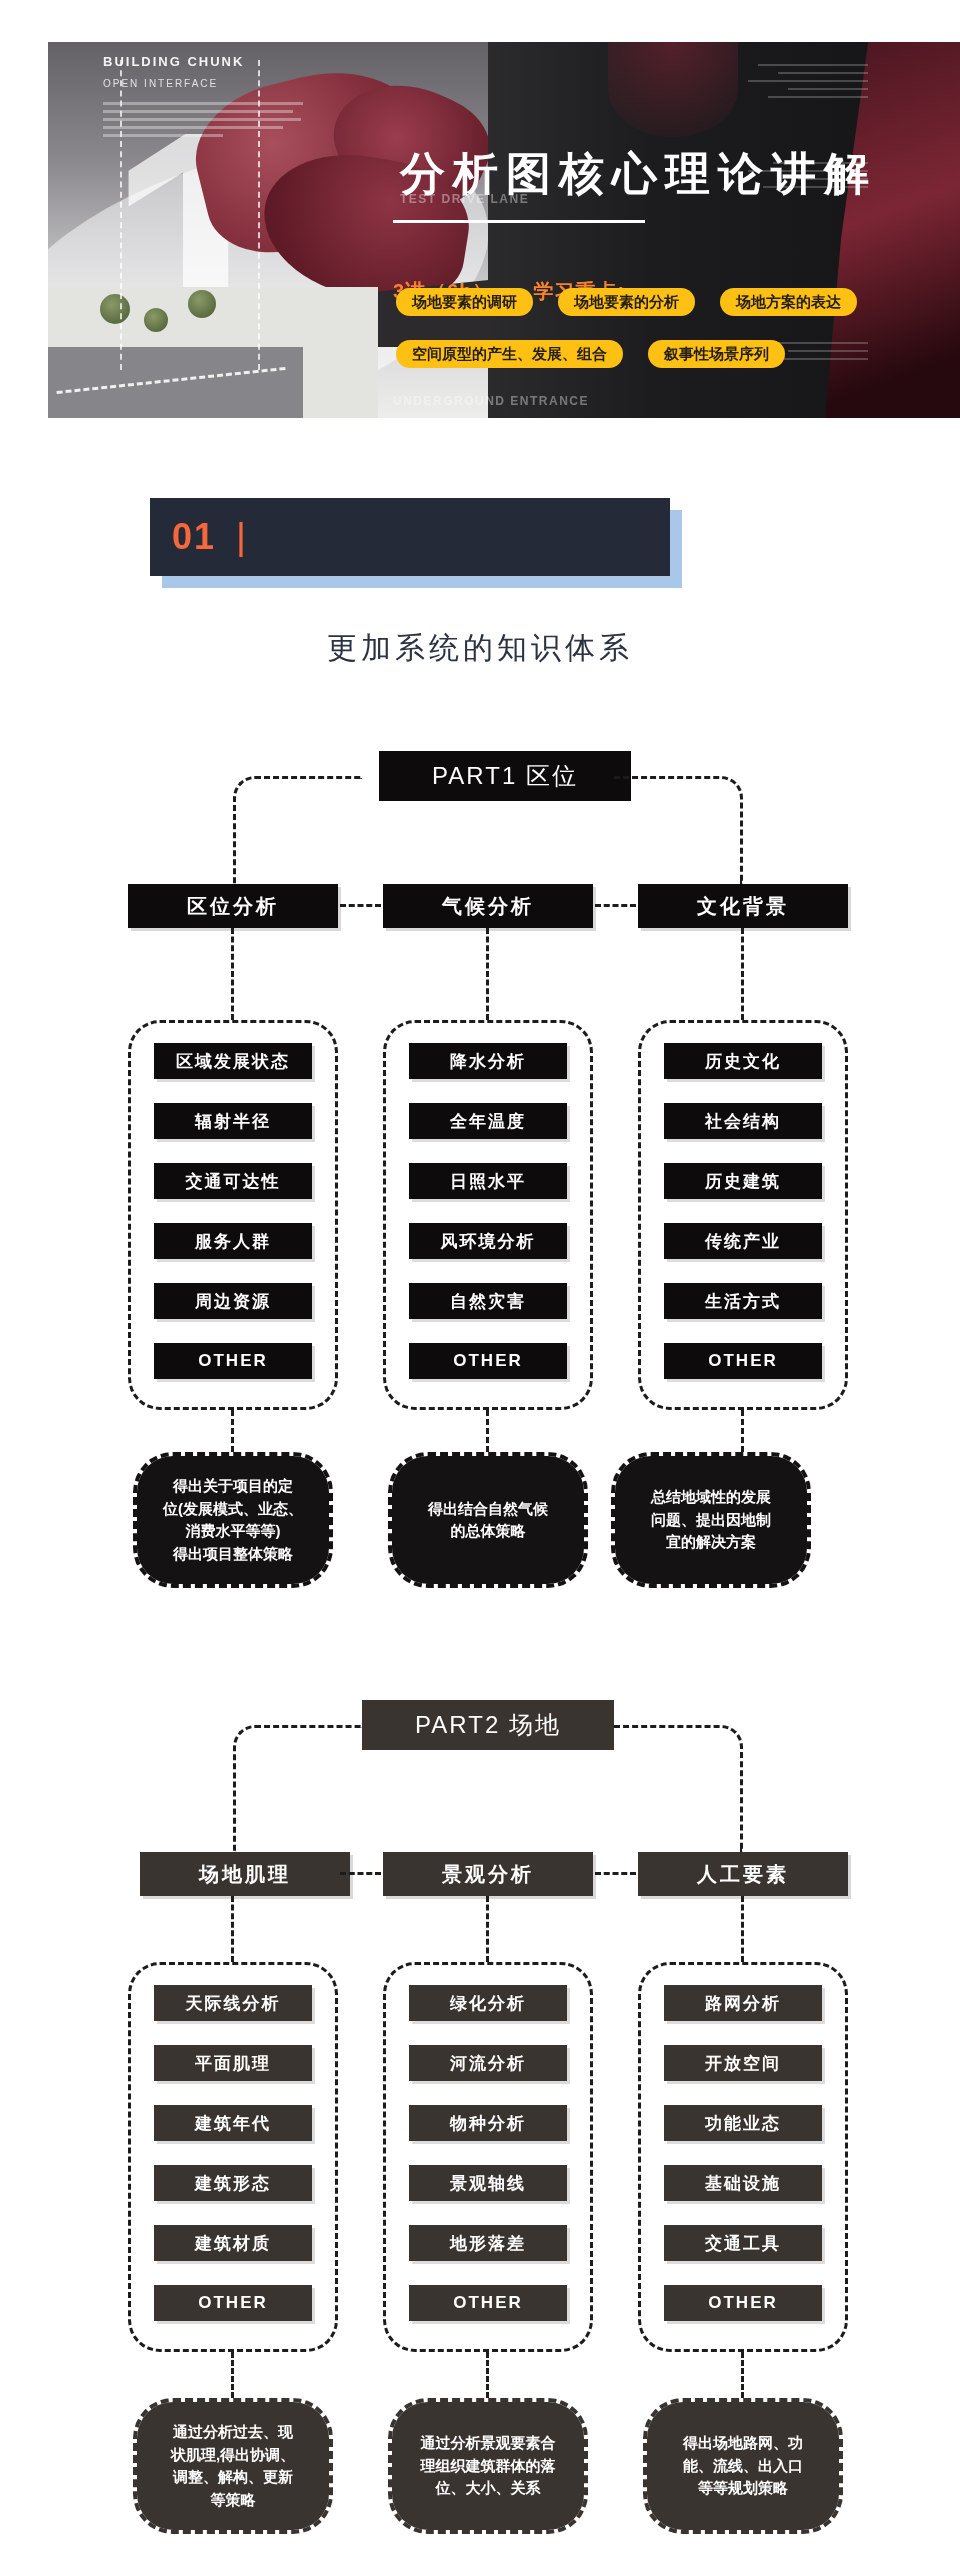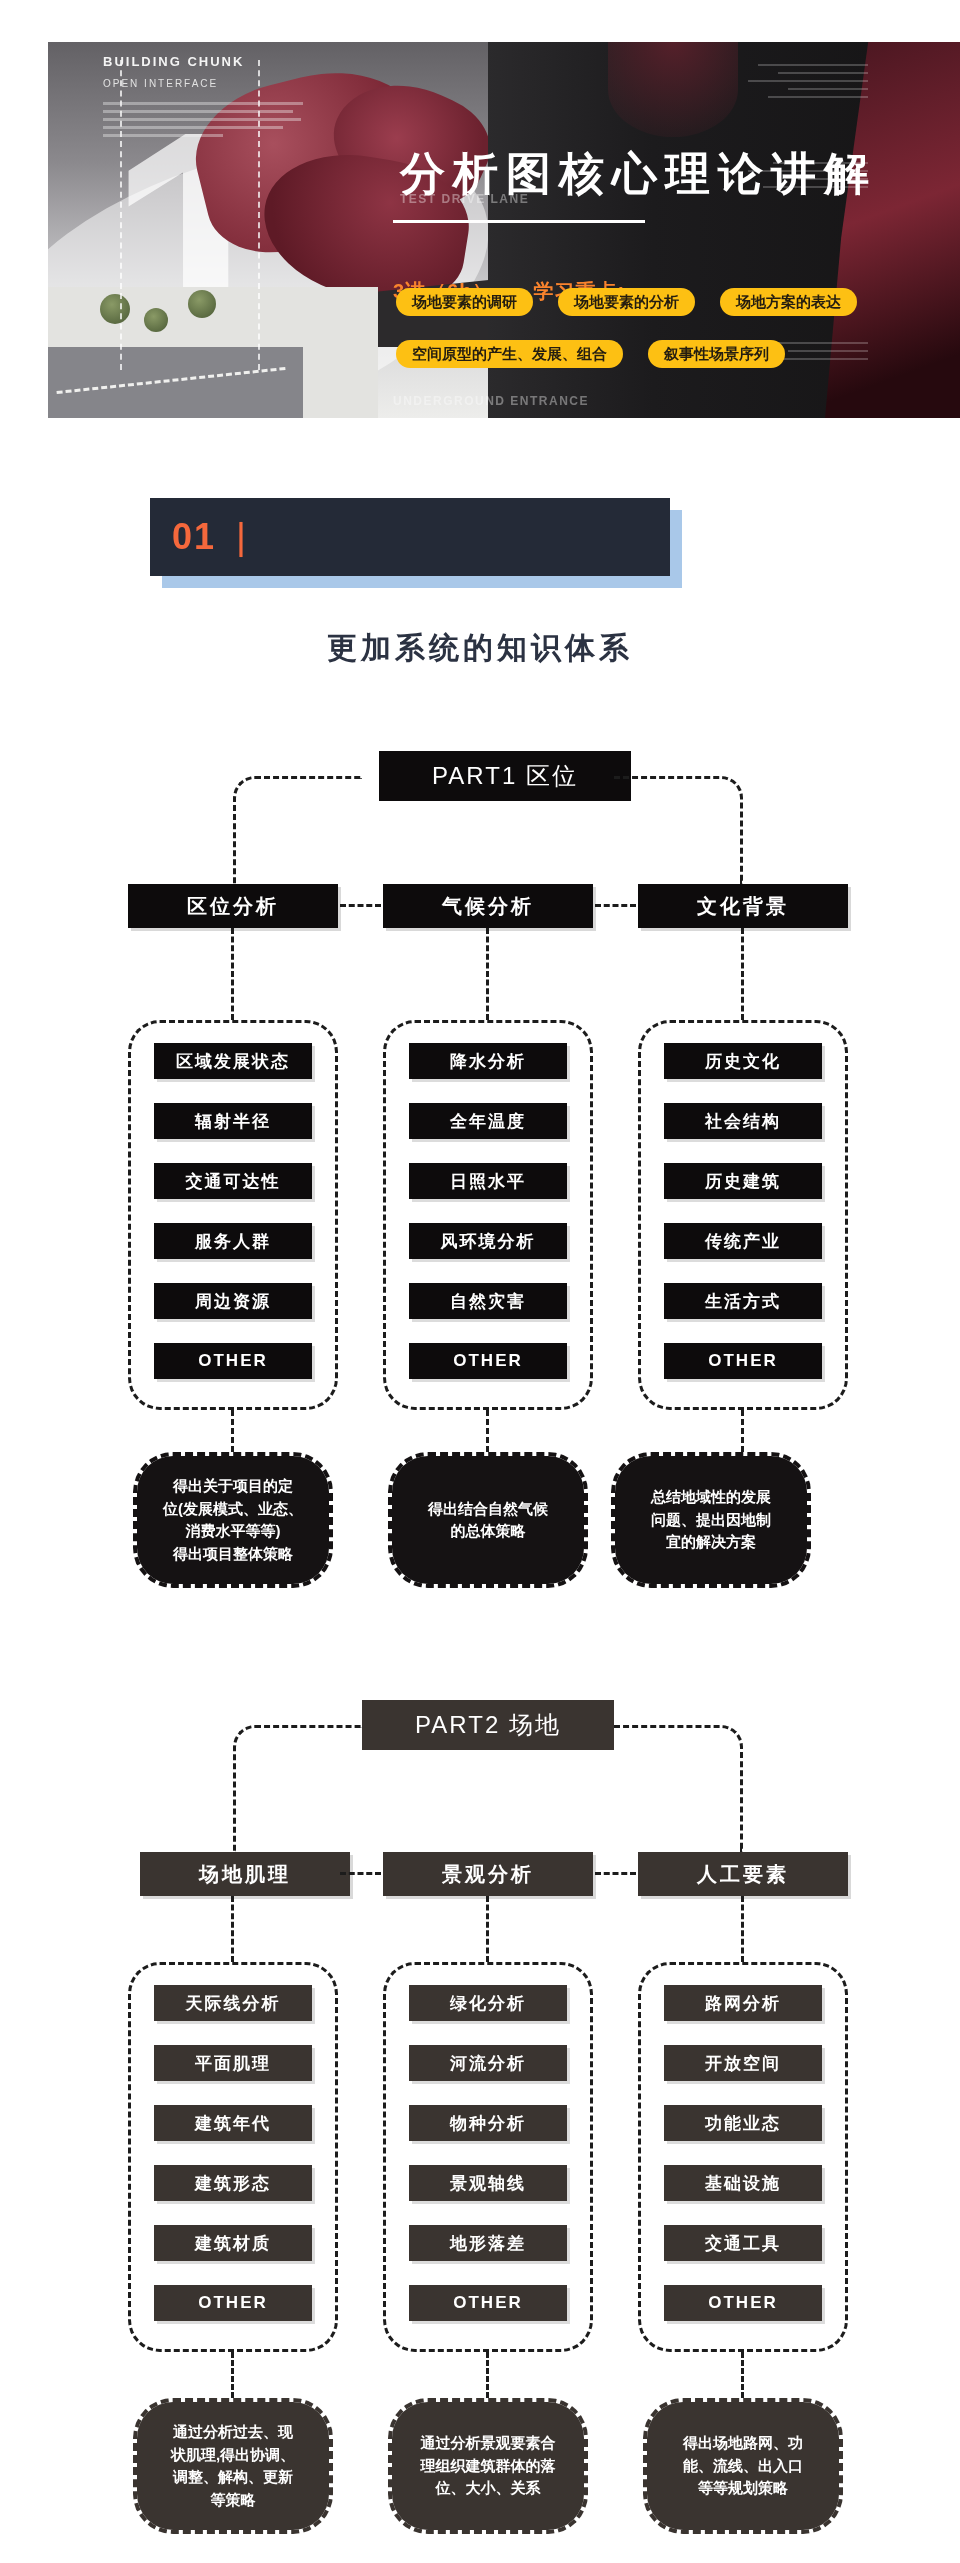--- a/index.html
+++ b/index.html
@@ -53,21 +53,21 @@
   .pill { height:28px; line-height:28px; padding:0 16px; border-radius:14px; background:#fdc013;
           color:#241d10; font-size:15px; font-weight:800; white-space:nowrap; }
 
   
   .sec-shadow { position:absolute; left:162px; top:510px; width:520px; height:78px; background:#a9c8e9; }
   .sec-box { position:absolute; left:150px; top:498px; width:520px; height:78px; background:#242a37;
              display:flex; align-items:center; padding-left:22px; }
   .sec-box .num { font-size:36px; font-weight:800; color:#f5683c; letter-spacing:2px; }
   .sec-box .bar { font-size:34px; font-weight:800; color:#f5683c; margin:0 14px 0 8px; }
   .sec-box .ttl { font-size:35px; font-weight:800; color:#f5683c; letter-spacing:3px; white-space:nowrap; }
-  .subtitle { position:absolute; left:0; top:628px; width:100%; text-align:center; font-size:30px; font-weight:700;
+  .subtitle { position:absolute; left:0; top:628px; width:100%; text-align:center; font-size:30px; font-weight:400;
               color:#2b3242; letter-spacing:4px; }
 
   
   .part-box { position:absolute; left:362px; width:252px; height:50px; color:#fff; display:flex; align-items:center;
               justify-content:center; font-size:24px; letter-spacing:2px; white-space:nowrap; }
   .p1bg { background:#0d0b0c; }
   .p2bg { background:#3a3430; }
   .conn { position:absolute; }
   .conn-l { border-top:3px dashed #1c1c1c; border-left:3px dashed #1c1c1c; border-top-left-radius:22px; }
   .conn-r { border-top:3px dashed #1c1c1c; border-right:3px dashed #1c1c1c; border-top-right-radius:22px; }

